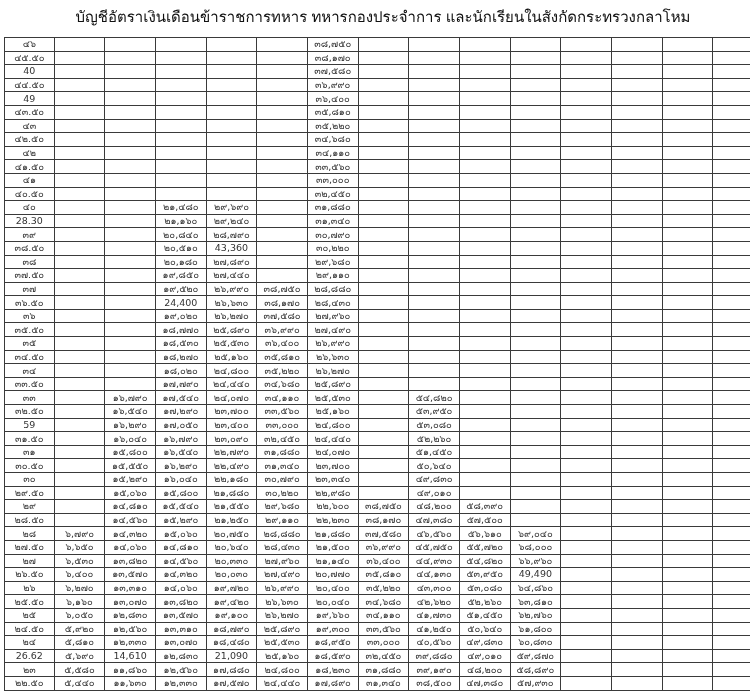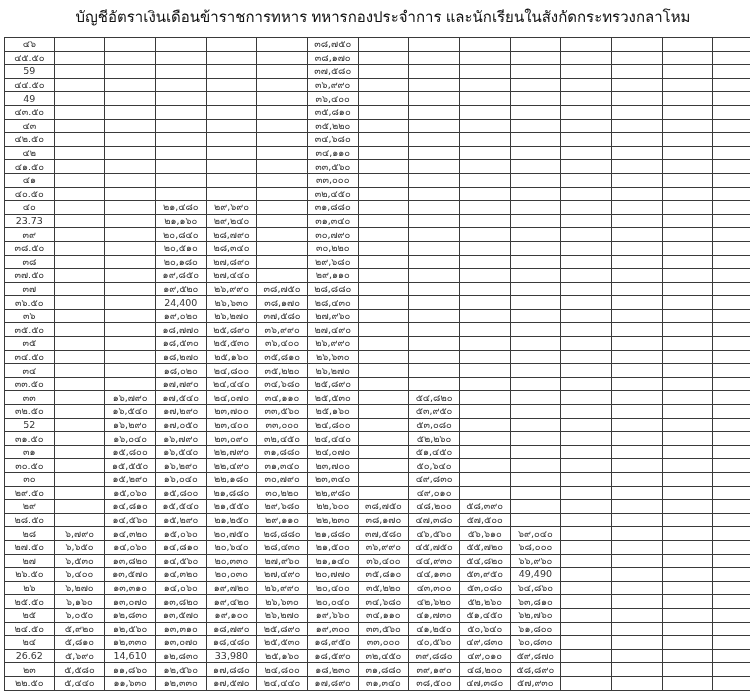--- a/index.html
+++ b/index.html
@@ -50,21 +50,21 @@
         <td class="cell"></td>
         <td class="cell"></td>
         <td class="cell"></td>
         <td class="cell"></td>
         <td class="cell"></td>
         <td class="cell"></td>
         <td class="cell"></td>
         <td class="cell"></td>
       </tr>
       <tr>
-        <td class="rowlabel">59</td>
+        <td class="rowlabel">40</td>
         <td class="cell"></td>
         <td class="cell"></td>
         <td class="cell"></td>
         <td class="cell"></td>
         <td class="cell"></td>
         <td class="cell">๓๗,๕๘๐</td>
         <td class="cell"></td>
         <td class="cell"></td>
         <td class="cell"></td>
         <td class="cell"></td>
@@ -237,21 +237,21 @@
         <td class="cell"></td>
         <td class="cell"></td>
         <td class="cell"></td>
         <td class="cell"></td>
         <td class="cell"></td>
         <td class="cell"></td>
         <td class="cell"></td>
         <td class="cell"></td>
       </tr>
       <tr>
-        <td class="rowlabel">23.73</td>
+        <td class="rowlabel">28.30</td>
         <td class="cell"></td>
         <td class="cell"></td>
         <td class="cell">๒๑,๑๖๐</td>
         <td class="cell">๒๙,๒๔๐</td>
         <td class="cell"></td>
         <td class="cell">๓๑,๓๔๐</td>
         <td class="cell"></td>
         <td class="cell"></td>
         <td class="cell"></td>
         <td class="cell"></td>
@@ -275,21 +275,21 @@
         <td class="cell"></td>
         <td class="cell"></td>
         <td class="cell"></td>
         <td class="cell"></td>
       </tr>
       <tr>
         <td class="rowlabel">๓๘.๕๐</td>
         <td class="cell"></td>
         <td class="cell"></td>
         <td class="cell">๒๐,๕๑๐</td>
-        <td class="cell">๒๘,๓๔๐</td>
+        <td class="cell">43,360</td>
         <td class="cell"></td>
         <td class="cell">๓๐,๒๒๐</td>
         <td class="cell"></td>
         <td class="cell"></td>
         <td class="cell"></td>
         <td class="cell"></td>
         <td class="cell"></td>
         <td class="cell"></td>
         <td class="cell"></td>
         <td class="cell"></td>
@@ -492,21 +492,21 @@
         <td class="cell"></td>
         <td class="cell">๕๓,๙๕๐</td>
         <td class="cell"></td>
         <td class="cell"></td>
         <td class="cell"></td>
         <td class="cell"></td>
         <td class="cell"></td>
         <td class="cell"></td>
       </tr>
       <tr>
-        <td class="rowlabel">52</td>
+        <td class="rowlabel">59</td>
         <td class="cell"></td>
         <td class="cell">๑๖,๒๙๐</td>
         <td class="cell">๑๗,๐๕๐</td>
         <td class="cell">๒๓,๔๐๐</td>
         <td class="cell">๓๓,๐๐๐</td>
         <td class="cell">๒๔,๘๐๐</td>
         <td class="cell"></td>
         <td class="cell">๕๓,๐๘๐</td>
         <td class="cell"></td>
         <td class="cell"></td>
@@ -785,21 +785,21 @@
         <td class="cell"></td>
         <td class="cell"></td>
         <td class="cell"></td>
         <td class="cell"></td>
       </tr>
       <tr>
         <td class="rowlabel">26.62</td>
         <td class="cell">๕,๖๙๐</td>
         <td class="cell">14,610</td>
         <td class="cell">๑๒,๘๓๐</td>
-        <td class="cell">33,980</td>
+        <td class="cell">21,090</td>
         <td class="cell">๒๕,๑๖๐</td>
         <td class="cell">๑๘,๕๙๐</td>
         <td class="cell">๓๒,๔๕๐</td>
         <td class="cell">๓๙,๘๘๐</td>
         <td class="cell">๔๙,๐๑๐</td>
         <td class="cell">๕๙,๘๗๐</td>
         <td class="cell"></td>
         <td class="cell"></td>
         <td class="cell"></td>
         <td class="cell"></td>

